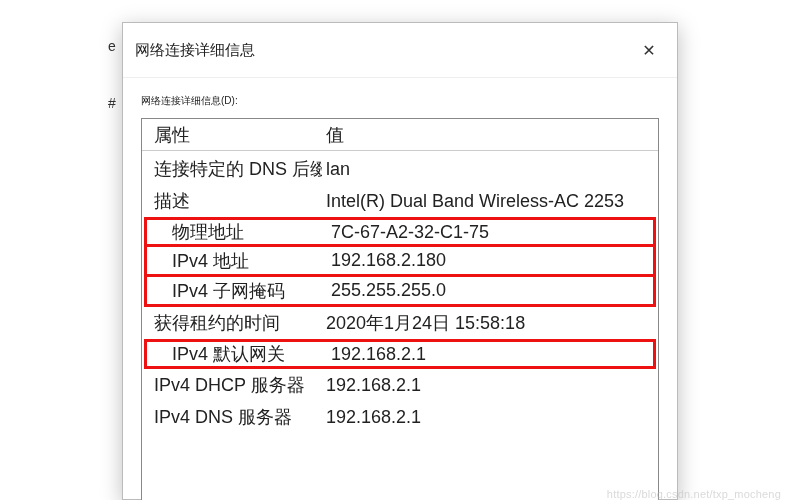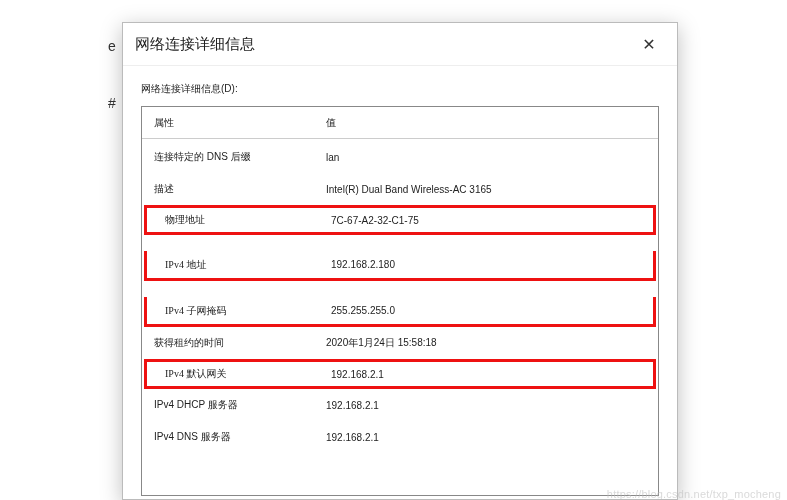--- a/index.html
+++ b/index.html
@@ -35,21 +35,21 @@
       position: absolute;
       left: 122px;
       top: 22px;
       width: 556px;
       height: 478px;
       background: #fff;
       border: 1px solid #bbb;
       box-shadow: 0 5px 20px rgba(0,0,0,0.25);
     }
     .titlebar {
-      height: 43px;
+      height: 55px;
       display: flex;
       align-items: center;
       justify-content: space-between;
       padding: 0 12px;
       border-bottom: 1px solid #eee;
     }
     .titlebar-title {
       font-size: 15px;
       color: #222;
     }
@@ -75,21 +75,21 @@
       border: 1px solid #888;
       background: #fff;
       height: 390px;
       overflow: hidden;
       margin-top: 2px;
     }
     .list-header, .list-row {
       display: flex;
       align-items: center;
       height: 32px;
-      font-size: 10px;
+      font-size: 18px;
       color: #222;
     }
     .list-header {
       border-bottom: 1px solid #ccc;
       background: #fff;
       font-weight: normal;
     }
     .col-prop {
       width: 180px;
       padding-left: 12px;
@@ -104,26 +104,24 @@
     }
     .list-body {
       padding-top: 2px;
     }
     .list-row.highlight {
       border: 3px solid #e11;
       margin: 0 2px 0 2px;
       height: 30px;
     }
     .list-row.highlight .col-prop {
-      padding-left: 18px;
-      font-family: Liberation Serif, serif;
+      padding-left: 25px;
     }
     .list-row.highlight + .list-row.highlight {
       border-top: none;
-      margin-top: 16px;
     }
     .watermark {
       position: absolute;
       right: 6px;
       bottom: 0;
       font-size: 11px;
       color: #bbb;
       opacity: 0.55;
       letter-spacing: 0.2px;
     }
@@ -151,21 +149,21 @@
           <div class="col-prop">属性</div>
           <div class="col-val">值</div>
         </div>
         <div class="list-body" id="list-body">
             <div class="list-row">
               <div class="col-prop">连接特定的 DNS 后缀</div>
               <div class="col-val">lan</div>
             </div>
             <div class="list-row">
               <div class="col-prop">描述</div>
-              <div class="col-val">Intel(R) Dual Band Wireless-AC 3165</div>
+              <div class="col-val">Intel(R) Dual Band Wireless-AC 2253</div>
             </div>
             <div class="list-row highlight">
               <div class="col-prop">物理地址</div>
               <div class="col-val">7C-67-A2-32-C1-75</div>
             </div>
             <div class="list-row highlight">
               <div class="col-prop">IPv4 地址</div>
               <div class="col-val">192.168.2.180</div>
             </div>
             <div class="list-row highlight">

